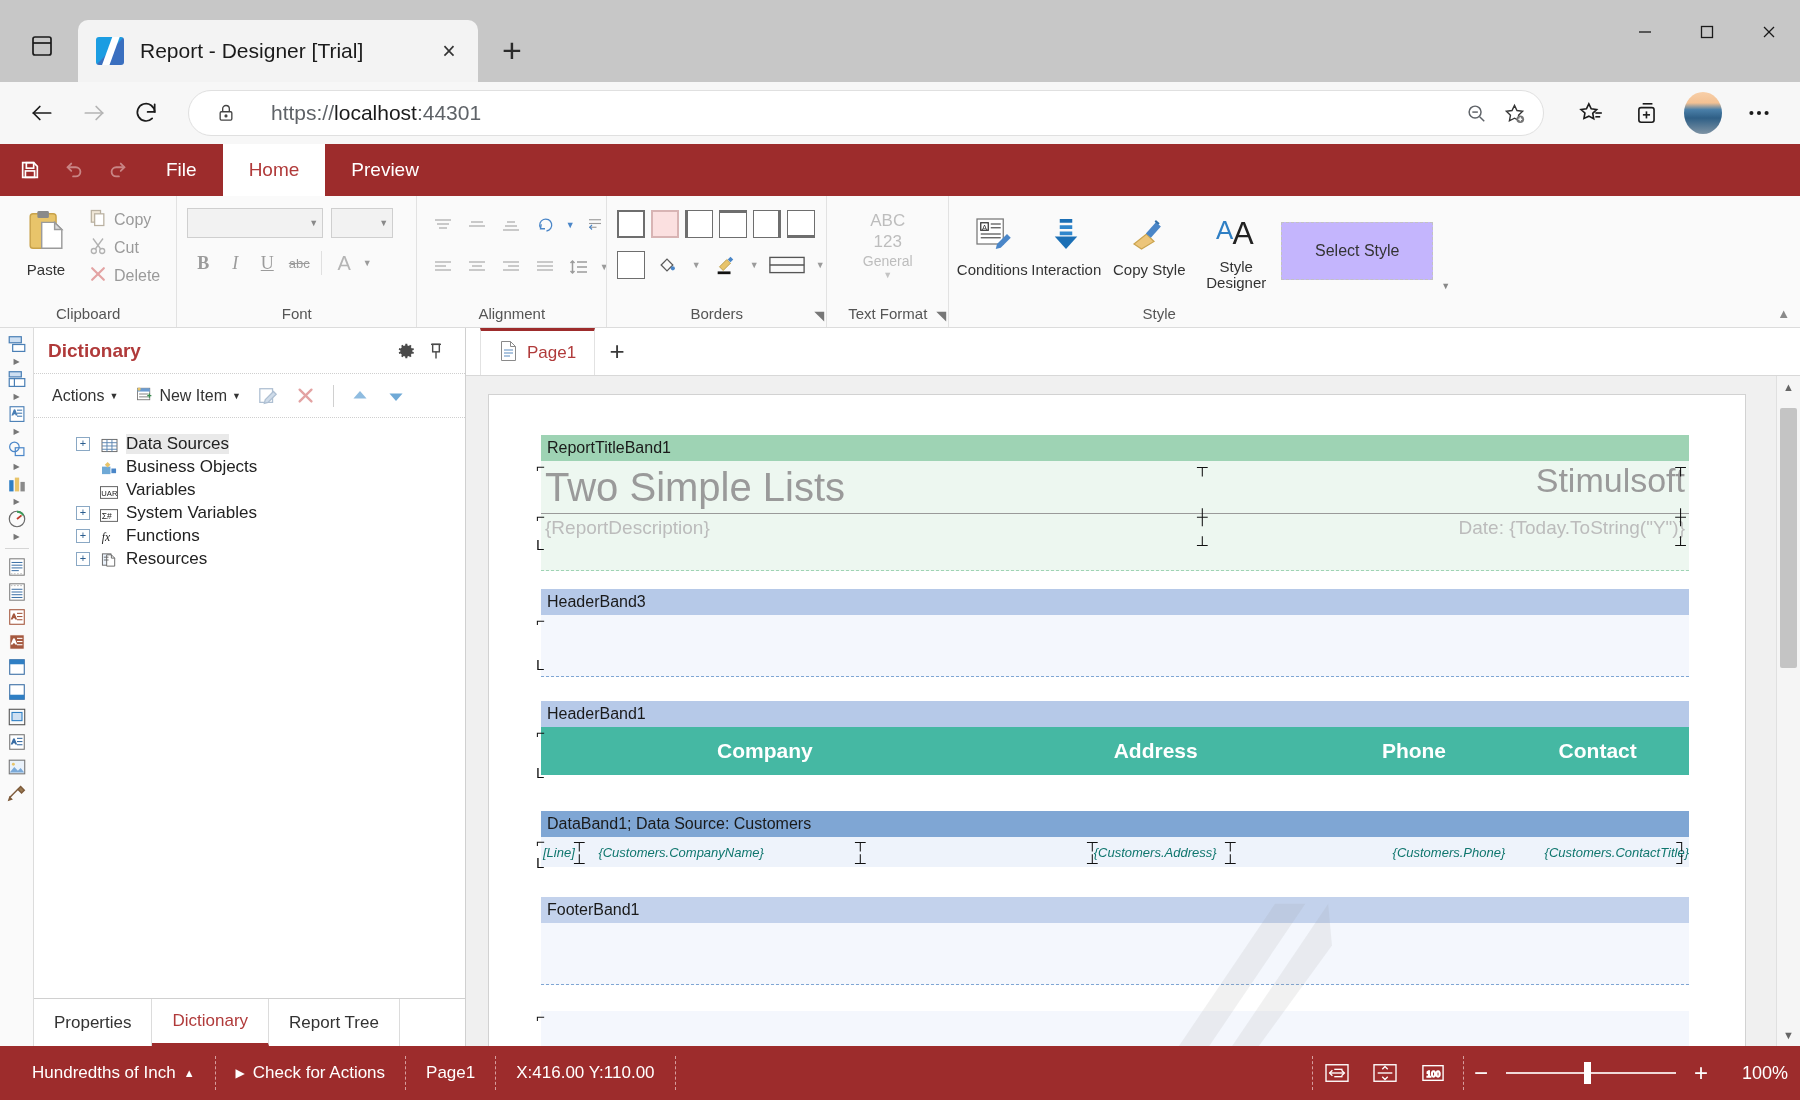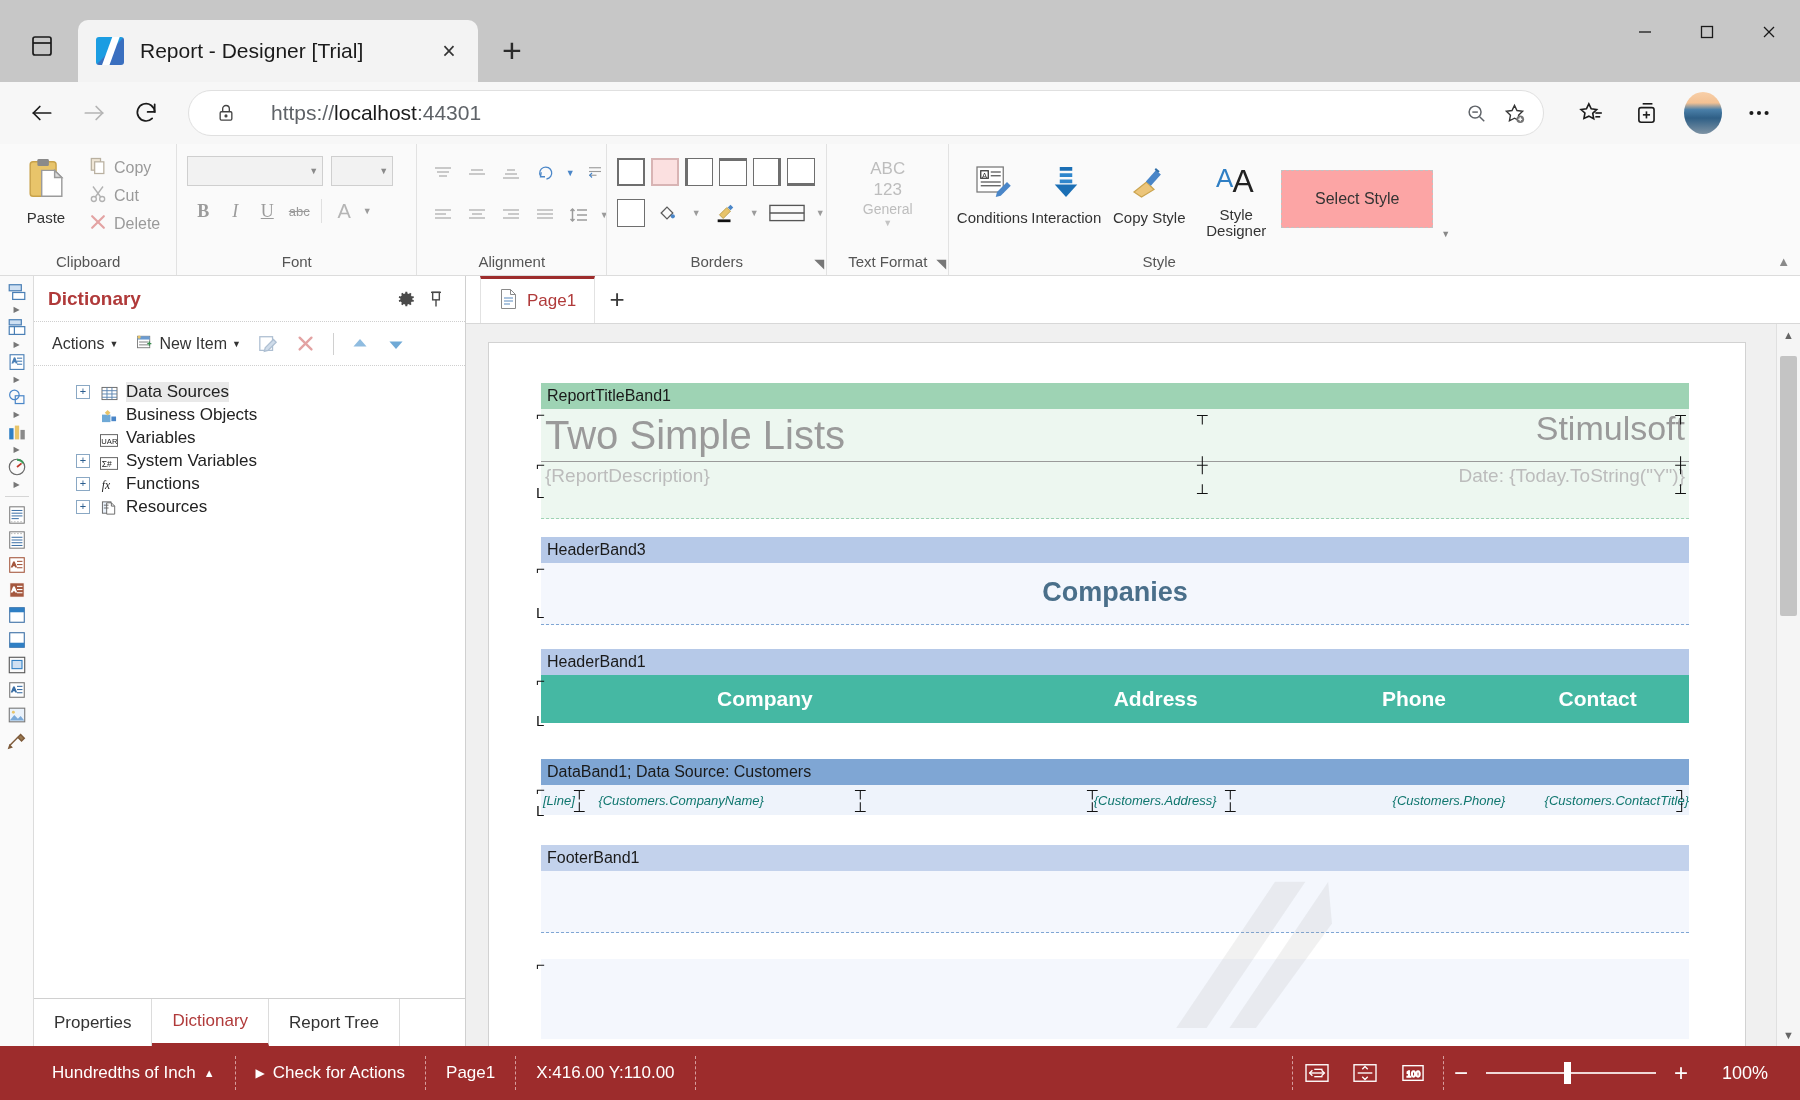--- a/index.html
+++ b/index.html
@@ -150,21 +150,21 @@
     width: 28px; height: 28px; border: 2px solid #6e6e6e; background: #fff;
     cursor: pointer;
   }
   .bordersq.sel { border-color: #c98a8a; background: #fbe0e0; }
   .abc123 {
     text-align: center; color: #bdbdbd; font-size: 17px; line-height: 1.25;
     width: 100px; cursor: default;
   }
   .abc123 .gen { font-size: 14px; }
   .select-style {
-    width: 152px; height: 58px; border: 1px dashed #c2c2c2; background: #fca5a5;
+    width: 152px; height: 58px; border: 1px dashed #c2c2c2; background: #c4b5fd;
     display: flex; align-items: center; justify-content: center;
     font-size: 16px; color: #333; cursor: pointer; margin-top: 12px;
   }
   .ribbon-collapse {
     position: absolute; right: 10px; bottom: 6px; color: #8a8a8a; font-size: 13px;
     cursor: pointer;
   }
 
   
   .work { flex: 1; display: flex; min-height: 0; }
@@ -315,21 +315,21 @@
   .vs-arrow { height: 22px; display:flex; align-items:center; justify-content:center; font-size: 11px; color: #666; cursor: pointer;}
   .vs-track { flex: 1; width: 100%; position: relative; }
   .vs-thumb {
     position: absolute; left: 3px; right: 3px; top: 10px; height: 260px;
     background: #c4c4c4; border-radius: 2px; cursor: pointer;
   }
 
   
   .statusbar {
     height: 54px; background: #9d2c2c; display: flex; align-items: center;
-    color: #fff; font-size: 17px; padding: 0 32px;
+    color: #fff; font-size: 17px; padding: 0 12px;
   }
   .sb-item {
     padding: 0 20px; display: flex; align-items: center; gap: 8px;
     height: 34px; cursor: pointer; border-right: 1px dashed #d79e9e;
   }
   .sb-item.first { border-left: none; }
   .sb-spacer { flex: 1; border-right: 1px dashed #d79e9e; height: 34px; }
   .sb-icon {
     width: 34px; height: 30px; display: flex; align-items: center;
     justify-content: center; cursor: pointer; margin: 0 7px;
@@ -450,20 +450,44 @@
     <svg width="26" height="26" viewBox="0 0 24 24" fill="#1b1b1b">
         <circle cx="5" cy="12" r="1.9"></circle>
         <circle cx="12" cy="12" r="1.9"></circle>
         <circle cx="19" cy="12" r="1.9"></circle>
       </svg>
   </div>
 </div>
 
 <div class="designer">
 
+  <div class="ribbon-tabbar">
+    <div class="qa-btn">
+      <svg width="22" height="22" viewBox="0 0 24 24" fill="none" stroke="currentColor" stroke-width="1.8">
+          <path d="M4 4h12l4 4v12H4z"></path>
+          <rect x="8" y="4" width="8" height="6"></rect>
+          <rect x="7" y="13" width="10" height="7"></rect>
+        </svg>
+    </div>
+    <div class="qa-btn dim">
+      <svg width="22" height="22" viewBox="0 0 24 24" fill="none" stroke="currentColor" stroke-width="2" stroke-linecap="round">
+          <path d="M6 9h8a5 5 0 0 1 0 10h-3"></path>
+          <polyline points="9,5 5,9 9,13"></polyline>
+        </svg>
+    </div>
+    <div class="qa-btn dim">
+      <svg width="22" height="22" viewBox="0 0 24 24" fill="none" stroke="currentColor" stroke-width="2" stroke-linecap="round">
+          <path d="M18 9h-8a5 5 0 0 0 0 10h3"></path>
+          <polyline points="15,5 19,9 15,13"></polyline>
+        </svg>
+    </div>
+    <div class="rb-tab">File</div>
+    <div class="rb-tab active">Home</div>
+    <div class="rb-tab">Preview</div>
+  </div>
 
   <div class="ribbon">
 
     <div class="rb-group">
       <div class="rb-group-body">
         <div class="big-btn" style="width:72px">
           <span class="glyph">
             <svg width="46" height="46" viewBox="0 0 32 32">
               <rect x="5" y="4" width="18" height="24" rx="2" fill="#e8c46a" stroke="#c8a24a"></rect>
               <rect x="10" y="2" width="8" height="5" rx="1" fill="#8a8a8a"></rect>
@@ -1030,21 +1054,20 @@
                   <div class="sel-handle" style="right:3px;top:76px">┴</div>
                   <div class="sel-handle" style="left:656px;top:-2px">┬</div>
                   <div class="sel-handle" style="left:656px;top:48px">┼</div>
                   <div class="sel-handle" style="left:656px;top:76px">┴</div>
                 </div>
               </div>
 
               <div class="band" style="margin-top:18px">
                 <div class="band-strip strip-header">HeaderBand3</div>
                 <div class="band-body grid-dots tint-blue band-bottom-blue" style="height:62px">
-                  <div class="hdr-center" style="top:14px">Companies</div>
                   <div class="sel-handle" style="left:-5px;top:-2px">⌐</div>
                   <div class="sel-handle" style="left:-5px;top:42px">L</div>
                 </div>
                 <div class="band-body grid-dots" style="height:24px"></div>
               </div>
 
               <div class="band">
                 <div class="band-strip strip-header">HeaderBand1</div>
                 <div class="band-body" style="height:54px">
                   <div class="th-row">

